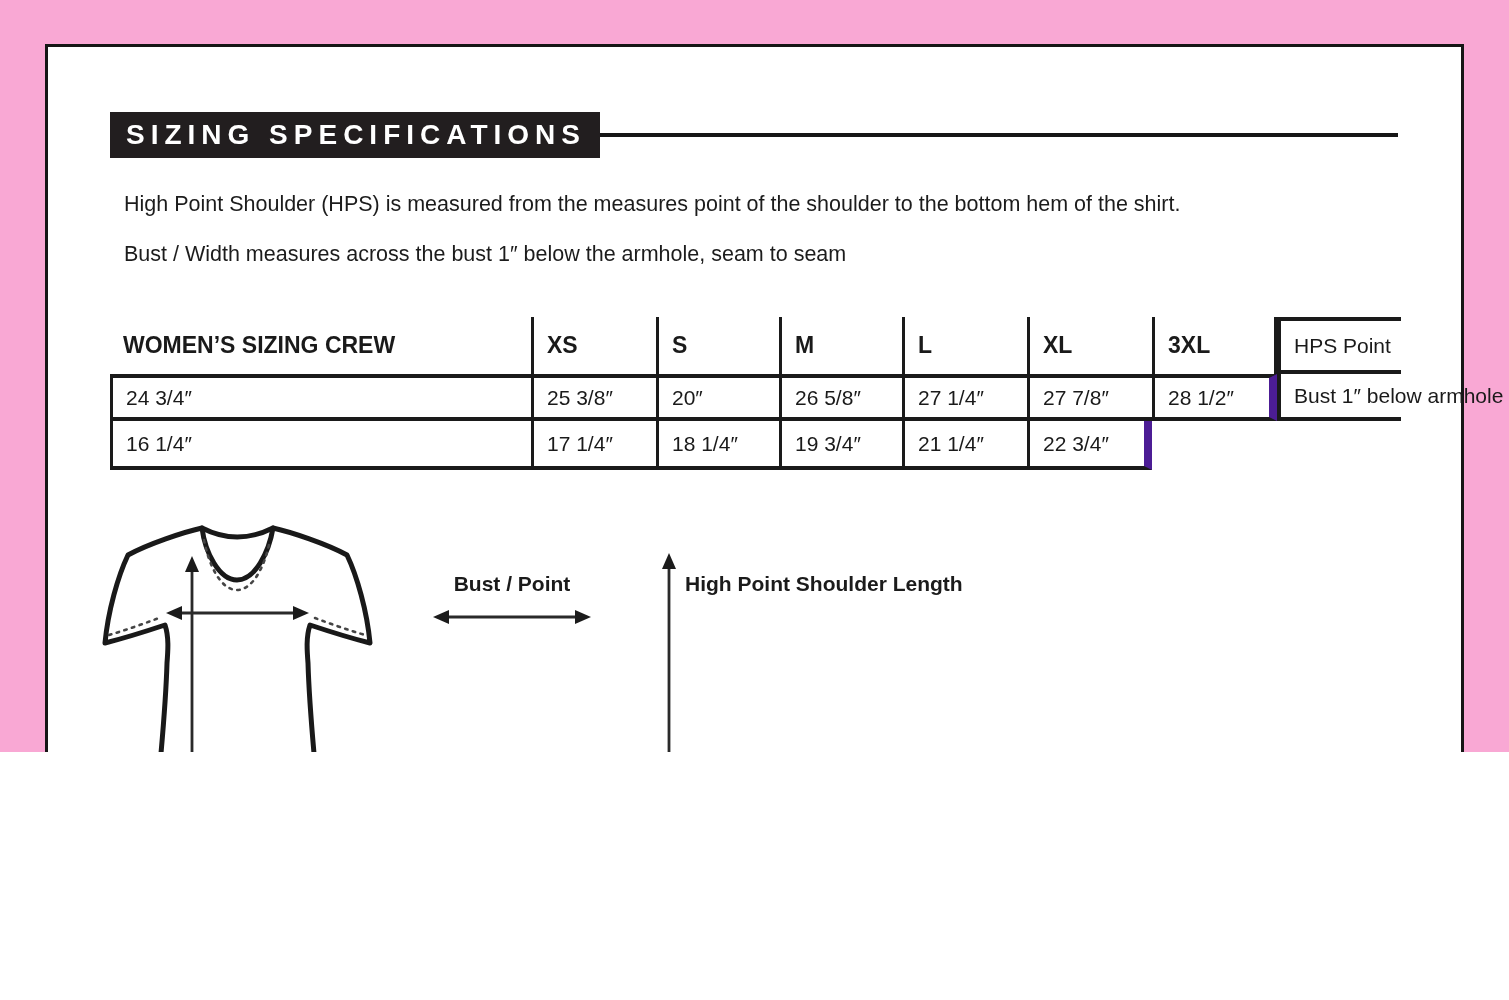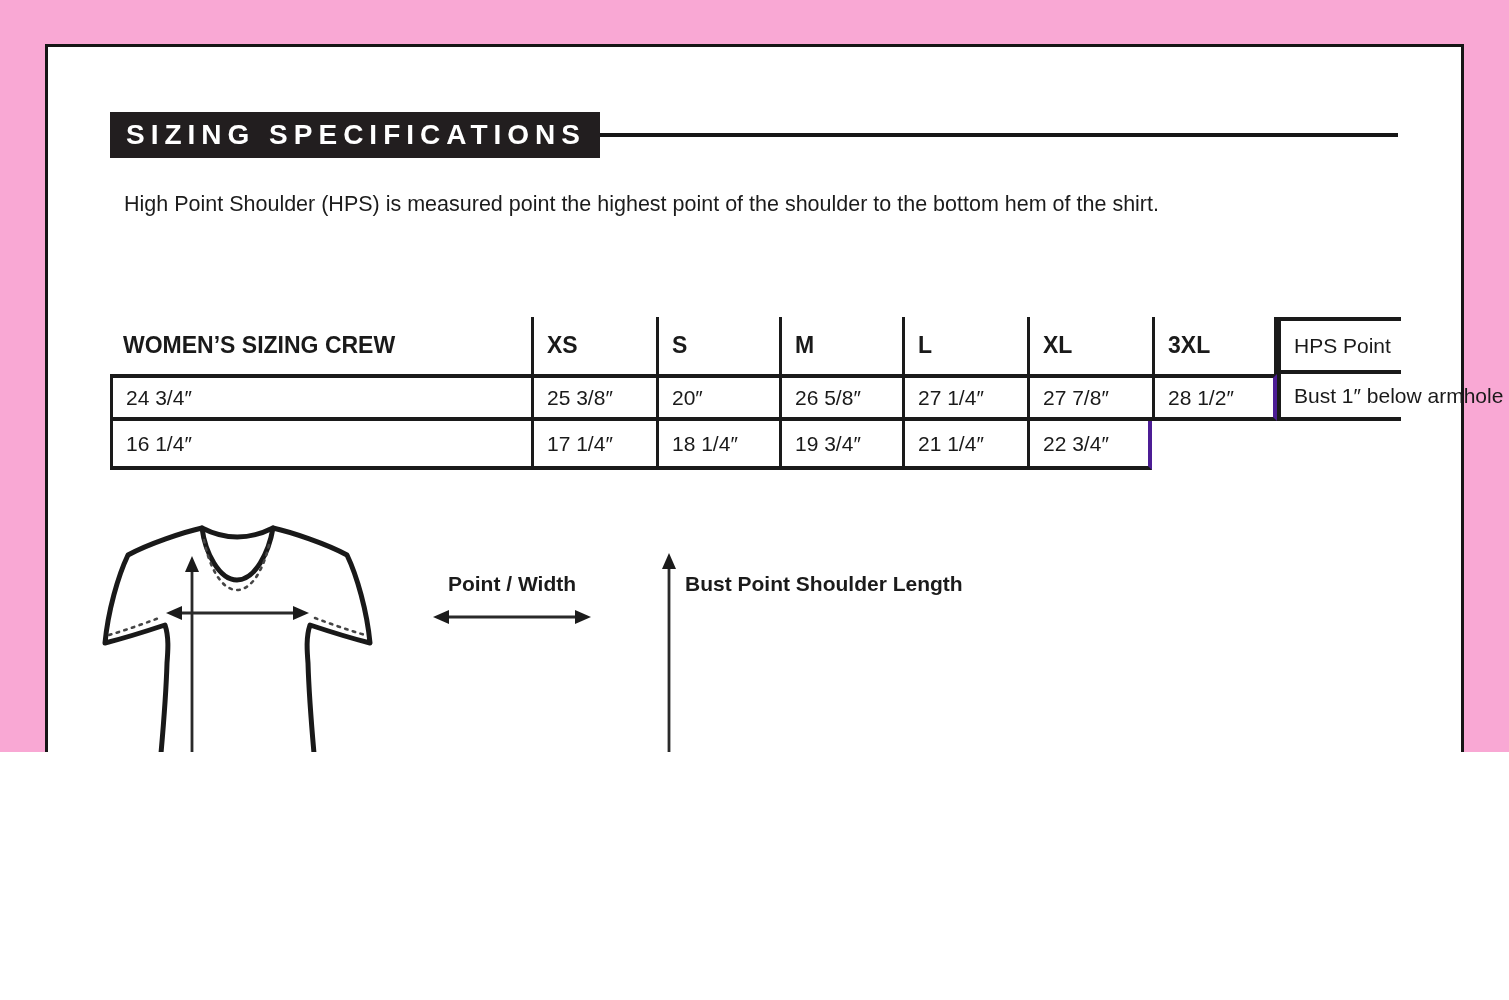--- a/index.html
+++ b/index.html
@@ -61,21 +61,21 @@
     font-size: 21px;
   }
   .cell { display: flex; align-items: center; padding-left: 13px; white-space: nowrap; }
   .hc { font-weight: bold; font-size: 23px; }
   .hc.sep  { border-left: 3px solid #1a1a1a; }
   .hc.last { border-right: 3px solid #1a1a1a; }
   .dc.r1 { border-top: 4px solid #1a1a1a; border-bottom: 4px solid #1a1a1a; }
   .dc.r2 { border-bottom: 4px solid #1a1a1a; }
   .dc.first { border-left: 4px solid #1a1a1a; }
   .dc.sep   { border-left: 3px solid #1a1a1a; }
-  .dc.last  { border-right: 4px solid #4c1d95; }
+  .dc.last  { border-right: 8px solid #4c1d95; }
   
   .shirt-svg { position: absolute; left: 92px; top: 496px; width: 290px; height: 395px; }
   
   .legend-label {
     position: absolute;
     font-weight: bold;
     font-size: 21px;
     white-space: nowrap;
     color: #1b1b1b;
   }
@@ -91,21 +91,22 @@
 <div class="canvas">
   <div class="frame"></div>
 
   <div class="title-row">
     <div class="title-box">
       <span>SIZING SPECIFICATIONS</span>
     </div>
     <div class="title-rule"></div>
   </div>
 
-  <p class="desc" id="desc1">High Point Shoulder (HPS) is measured point the highest point of the shoulder to the bottom hem of the shirt.</p>
+  <p class="desc" id="desc1">High Point Shoulder (HPS) is measured from the measures point of the shoulder to the bottom hem of the shirt.</p>
+  <p class="desc" id="desc2">Bust / Width measures across the bust 1″ below the armhole, seam to seam</p>
 
   <div class="size-table">
 
     <div class="cell hc">WOMEN’S SIZING CREW</div>
     <div class="cell hc sep">XS</div>
     <div class="cell hc sep">S</div>
     <div class="cell hc sep">M</div>
     <div class="cell hc sep">L</div>
     <div class="cell hc sep">XL</div>
     <div class="cell hc sep last">3XL</div>
@@ -157,26 +158,26 @@
       <polygon points="100,352 93,336 107,336" fill="#1b1b1b"></polygon>
     </g>
 
     <g>
       <line x1="86" y1="117" x2="205" y2="117" stroke="#2a2a2a" stroke-width="2.8"></line>
       <polygon points="74,117 90,110 90,124" fill="#1b1b1b"></polygon>
       <polygon points="217,117 201,110 201,124" fill="#1b1b1b"></polygon>
     </g>
   </svg>
 
-  <div class="legend-label" id="bust-label">Point / Width</div>
+  <div class="legend-label" id="bust-label">Bust / Point</div>
   <svg class="arrow-svg" id="bust-arrow" viewBox="0 0 164 20">
     <line x1="16" y1="10" x2="148" y2="10" stroke="#2a2a2a" stroke-width="2.8"></line>
     <polygon points="3,10 19,3 19,17" fill="#1b1b1b"></polygon>
     <polygon points="161,10 145,3 145,17" fill="#1b1b1b"></polygon>
   </svg>
 
   <svg class="arrow-svg" id="hps-arrow" viewBox="0 0 22 302">
     <line x1="11" y1="14" x2="11" y2="288" stroke="#2a2a2a" stroke-width="2.8"></line>
     <polygon points="11,2 4,18 18,18" fill="#1b1b1b"></polygon>
     <polygon points="11,300 4,284 18,284" fill="#1b1b1b"></polygon>
   </svg>
-  <div class="legend-label" id="hps-label">Bust Point Shoulder Length</div>
+  <div class="legend-label" id="hps-label">High Point Shoulder Length</div>
 </div>
 
 </body></html>

